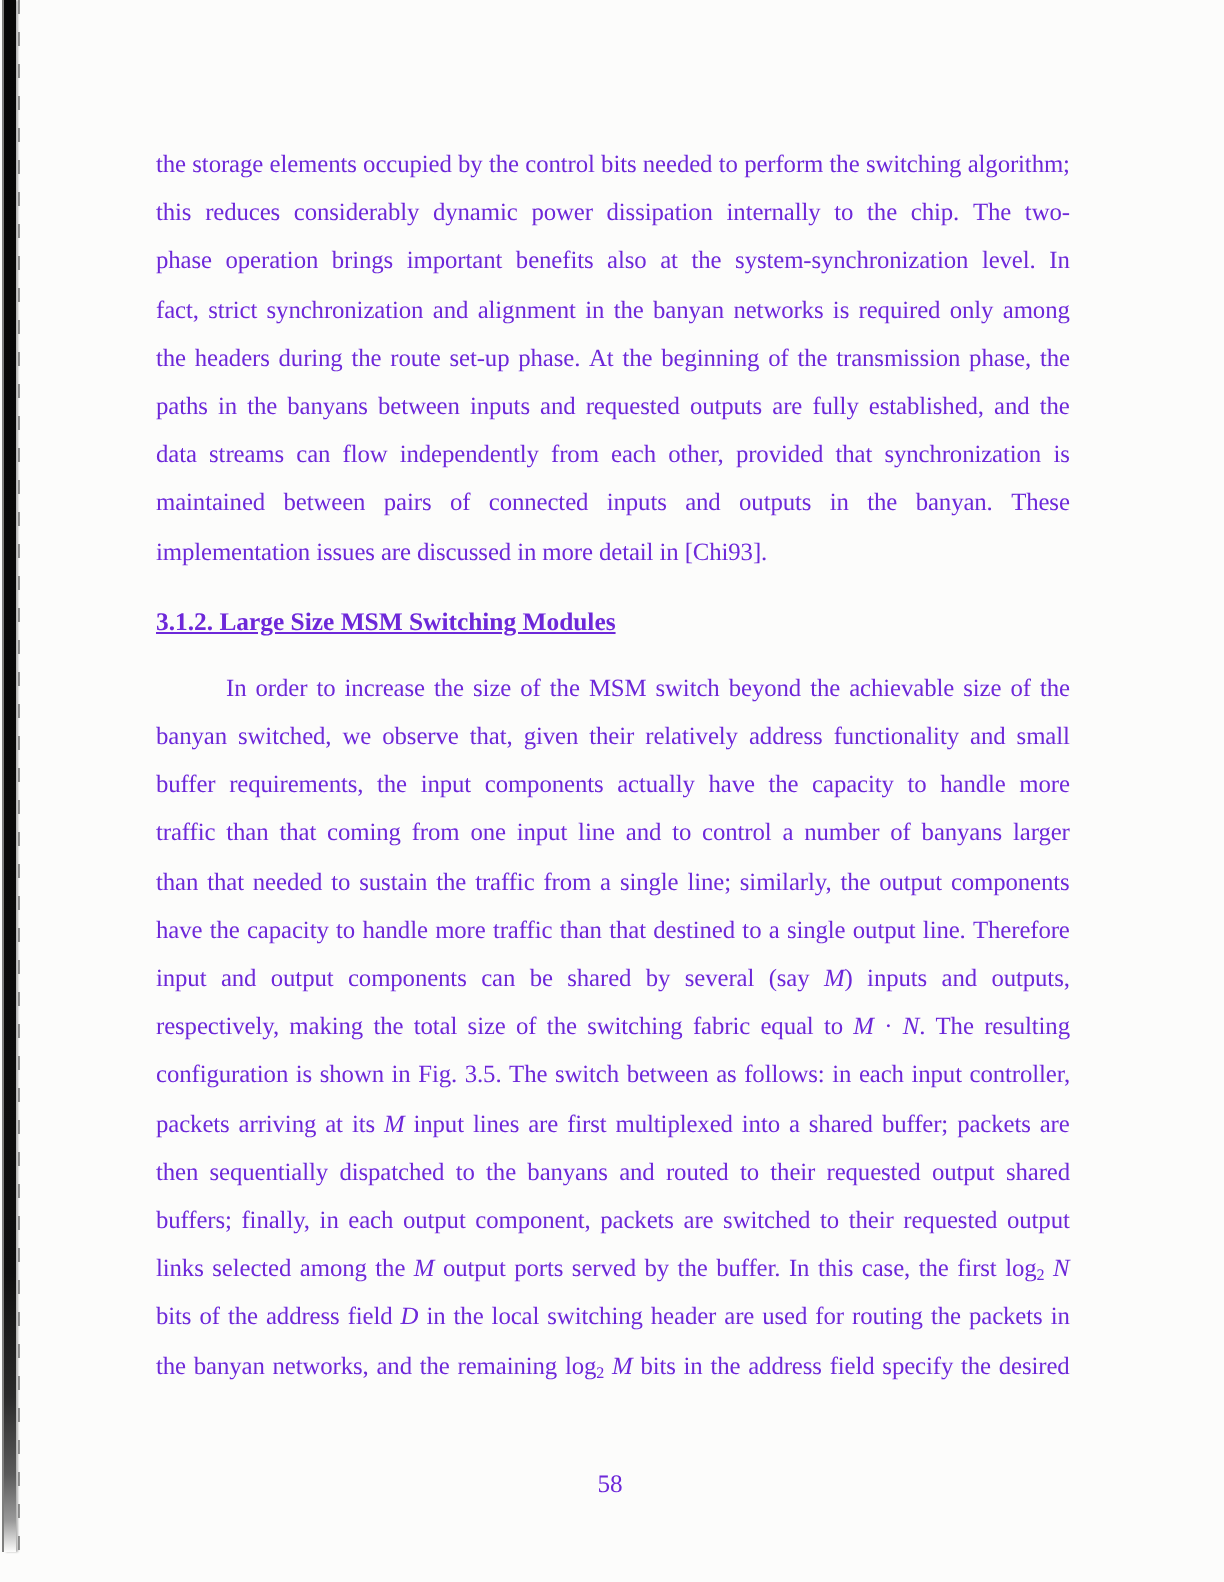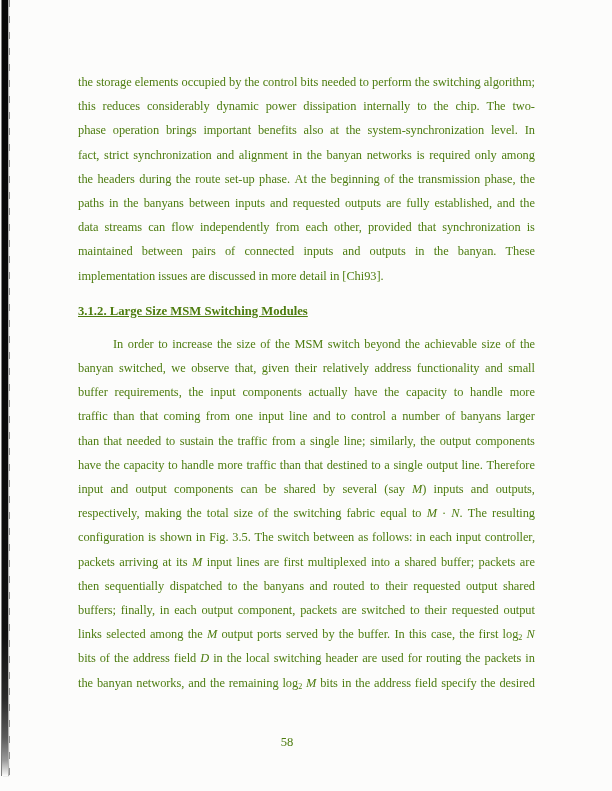--- a/index.html
+++ b/index.html
@@ -3,21 +3,21 @@
 <meta charset="utf-8">
 <style>
   html, body { margin: 0; padding: 0; background: #e8e8e8; }
   .page {
     position: relative;
     width: 612px;
     height: 791px;
     background: #fcfcfb;
     overflow: hidden;
     font-family: "Liberation Serif", serif;
-    color: #4d7c0f;
+    color: #6d28d9;
   }
   
   .scan-strip {
     position: absolute;
     left: 2px;
     top: 0;
     width: 6px;
     height: 776px;
     background: linear-gradient(to bottom,
       #070707 0%, #0a0a0a 55%, #101010 82%, #2a2a2a 90%,
@@ -60,21 +60,21 @@
     margin-bottom: 9px;
     font-weight: bold;
     font-size: 12.7px;
     letter-spacing: 0;
     text-decoration: underline;
   }
   .i { font-style: italic; }
   .sub { font-size: 0.65em; vertical-align: -0.22em; }
   .page-number {
     position: absolute;
-    left: 287px;
+    left: 305px;
     top: 730px;
     transform: translateX(-50%);
     height: 24.2px;
     line-height: 24.2px;
     font-size: 12.6px;
   }
 </style>
 </head>
 <body>
 

